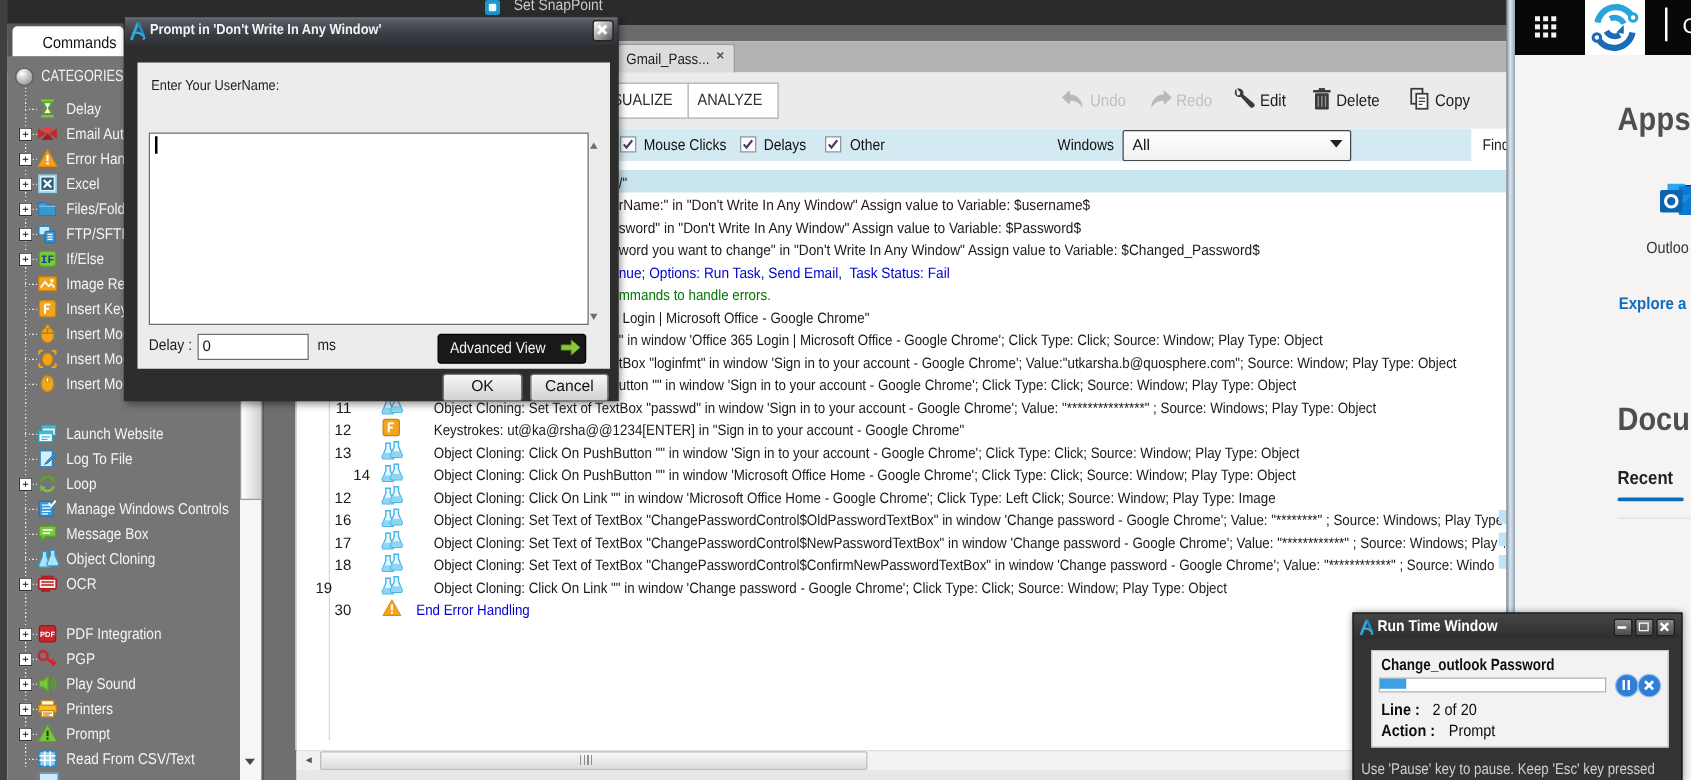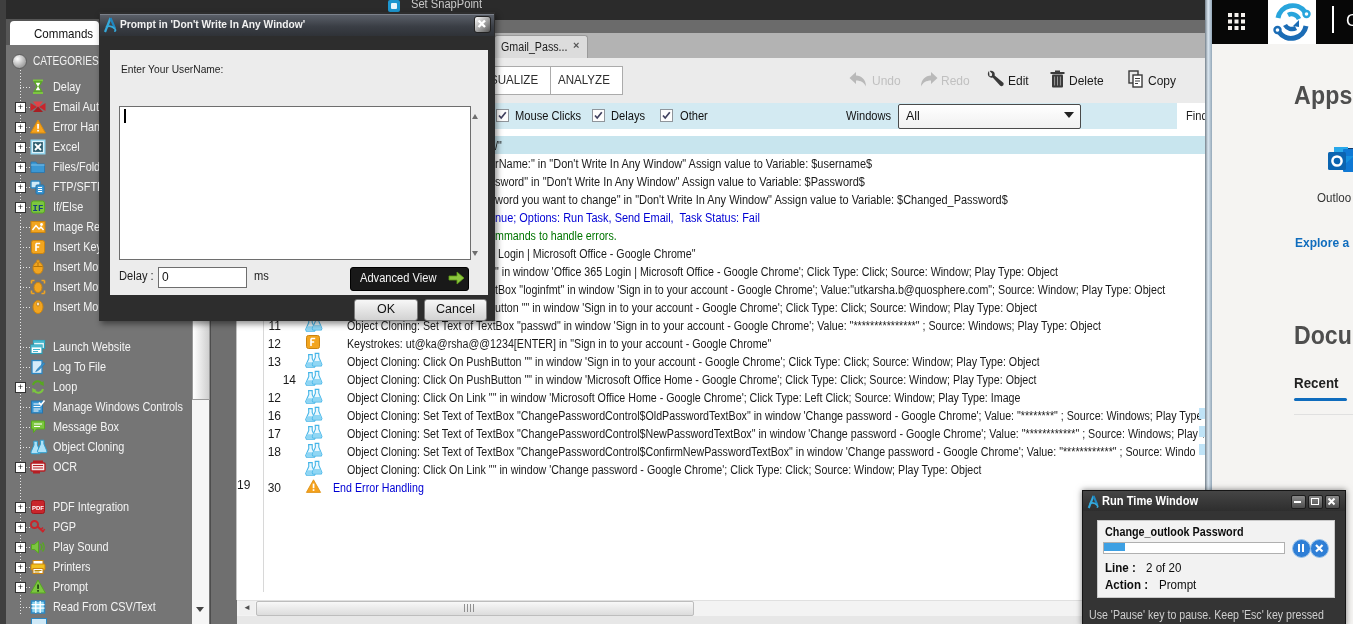--- a/index.html
+++ b/index.html
@@ -137,21 +137,21 @@
           <use href="#i-flask"></use>
         </svg>
 <div class="row-txt num" style="left:237px;top:319px;width:44px;text-align:right;">11</div>
 <div class="row-txt num" style="left:237px;top:337px;width:44px;text-align:right;">12</div>
 <div class="row-txt num" style="left:237px;top:355px;width:44px;text-align:right;">13</div>
 <div class="row-txt num" style="left:237px;top:373px;width:44px;text-align:right;padding-left:15px;">14</div>
 <div class="row-txt num" style="left:237px;top:391px;width:44px;text-align:right;">12</div>
 <div class="row-txt num" style="left:237px;top:409px;width:44px;text-align:right;">16</div>
 <div class="row-txt num" style="left:237px;top:427px;width:44px;text-align:right;">17</div>
 <div class="row-txt num" style="left:237px;top:445px;width:44px;text-align:right;">18</div>
-<div class="row-txt num" style="left:237px;top:478px;width:44px;text-align:left;">19</div>
+<div class="row-txt num" style="left:237px;top:463px;width:44px;text-align:center;">19</div>
 <div class="row-txt num" style="left:237px;top:481px;width:44px;text-align:right;">30</div>
 
 <svg class="abs" style="left:306px;top:335px;" width="14" height="15">
           <use href="#i-keys"></use>
         </svg>
 <svg class="abs" style="left:305px;top:353px;" width="18" height="15">
           <use href="#i-flask"></use>
         </svg>
 <svg class="abs" style="left:305px;top:371px;" width="18" height="15">
           <use href="#i-flask"></use>

